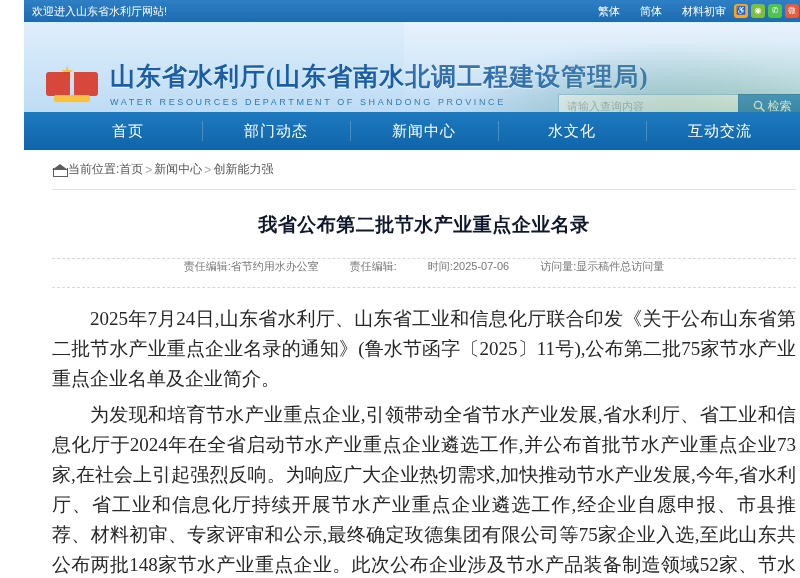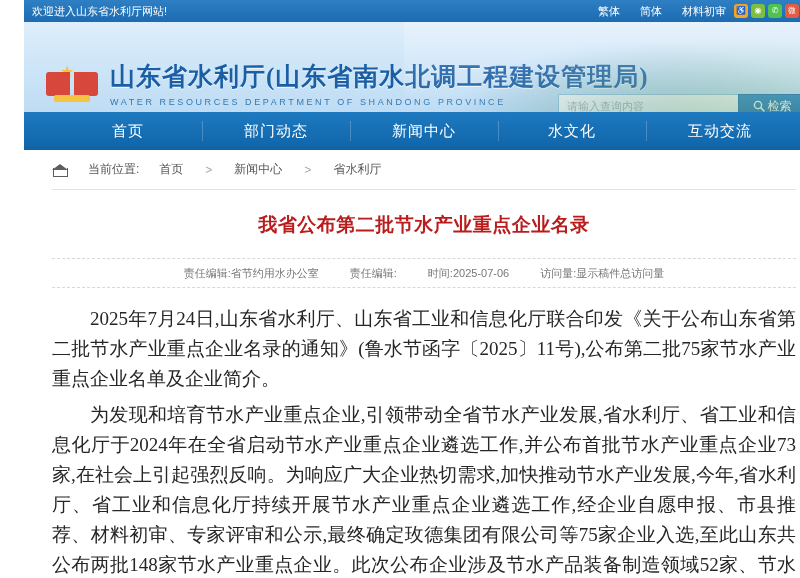--- a/index.html
+++ b/index.html
@@ -155,21 +155,21 @@
     width: 800px;
     padding: 0 28px;
   }
 
   
   .crumb {
     display: flex; align-items: center;
     height: 40px;
     font-size: 12px; color: #555;
     border-bottom: 1px solid #e3e3e3;
-    gap: 20px;
+    gap: 0;
   }
   .crumb .home {
     width: 16px; height: 14px; position: relative; display: inline-block;
   }
   .crumb .home::before {
     content: "";
     position: absolute; left: 1px; top: 5px; width: 13px; height: 8px;
     border: 1.5px solid #5d5d5d; border-top: none;
   }
   .crumb .home::after {
@@ -181,31 +181,31 @@
   }
   .crumb .sep { color: #aaa; margin: 0 2px; }
   .crumb a { color: #555; text-decoration: none; cursor: pointer; }
 
   
   .article { padding-top: 22px; }
   .title {
     text-align: center;
     font-size: 19px;
     font-weight: bold;
-    color: #b91c1c;
+    color: #0f172a;
     font-family: "Liberation Serif", serif;
     letter-spacing: .5px;
   }
   .meta {
     margin-top: 20px;
     border-top: 1px dashed #d8d8d8;
     border-bottom: 1px dashed #d8d8d8;
     height: 30px;
     display: flex;
-    align-items: center;
+    align-items: flex-start;
     justify-content: center;
     gap: 31px;
     font-size: 11px;
     color: #777;
   }
   .body {
     margin-top: 16px;
     font-size: 19px;
     line-height: 30px;
     color: #262626;
@@ -278,21 +278,21 @@
 
   <div class="wrap">
 
     <div class="crumb">
       <span class="home"></span>
       <span>当前位置:</span>
       <a>首页</a>
       <span class="sep">&gt;</span>
       <a>新闻中心</a>
       <span class="sep">&gt;</span>
-      <a>省水利厅</a>
+      <a>创新能力强</a>
     </div>
 
     <div class="article">
       <div class="title">我省公布第二批节水产业重点企业名录</div>
 
       <div class="meta">
         <span>责任编辑:省节约用水办公室</span>
         <span>责任编辑:</span>
         <span>时间:2025-07-06</span>
         <span>访问量:显示稿件总访问量</span>

